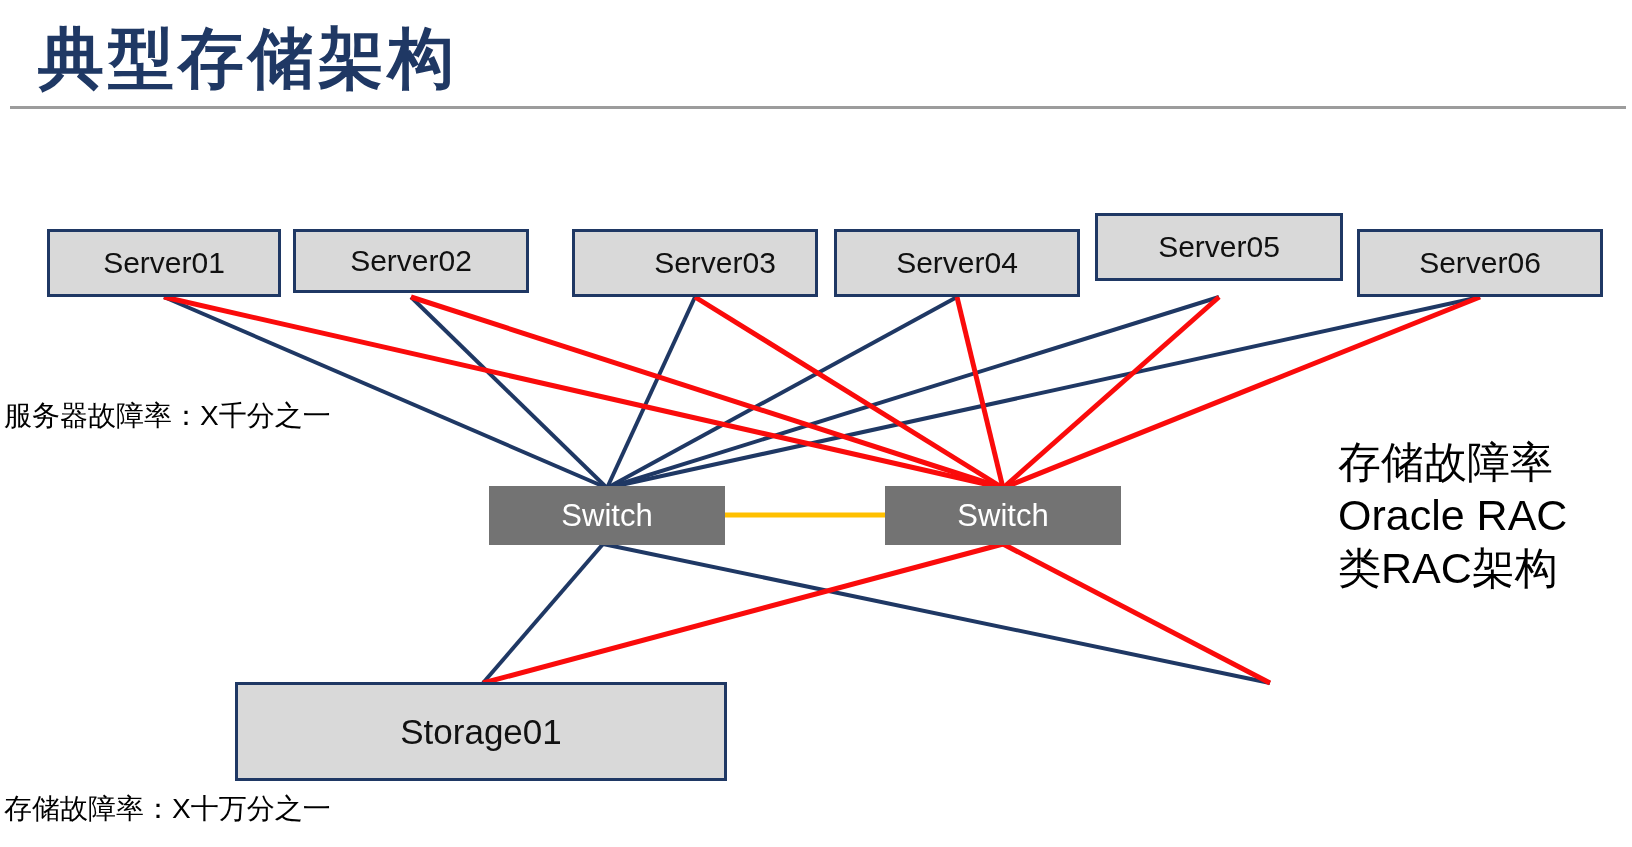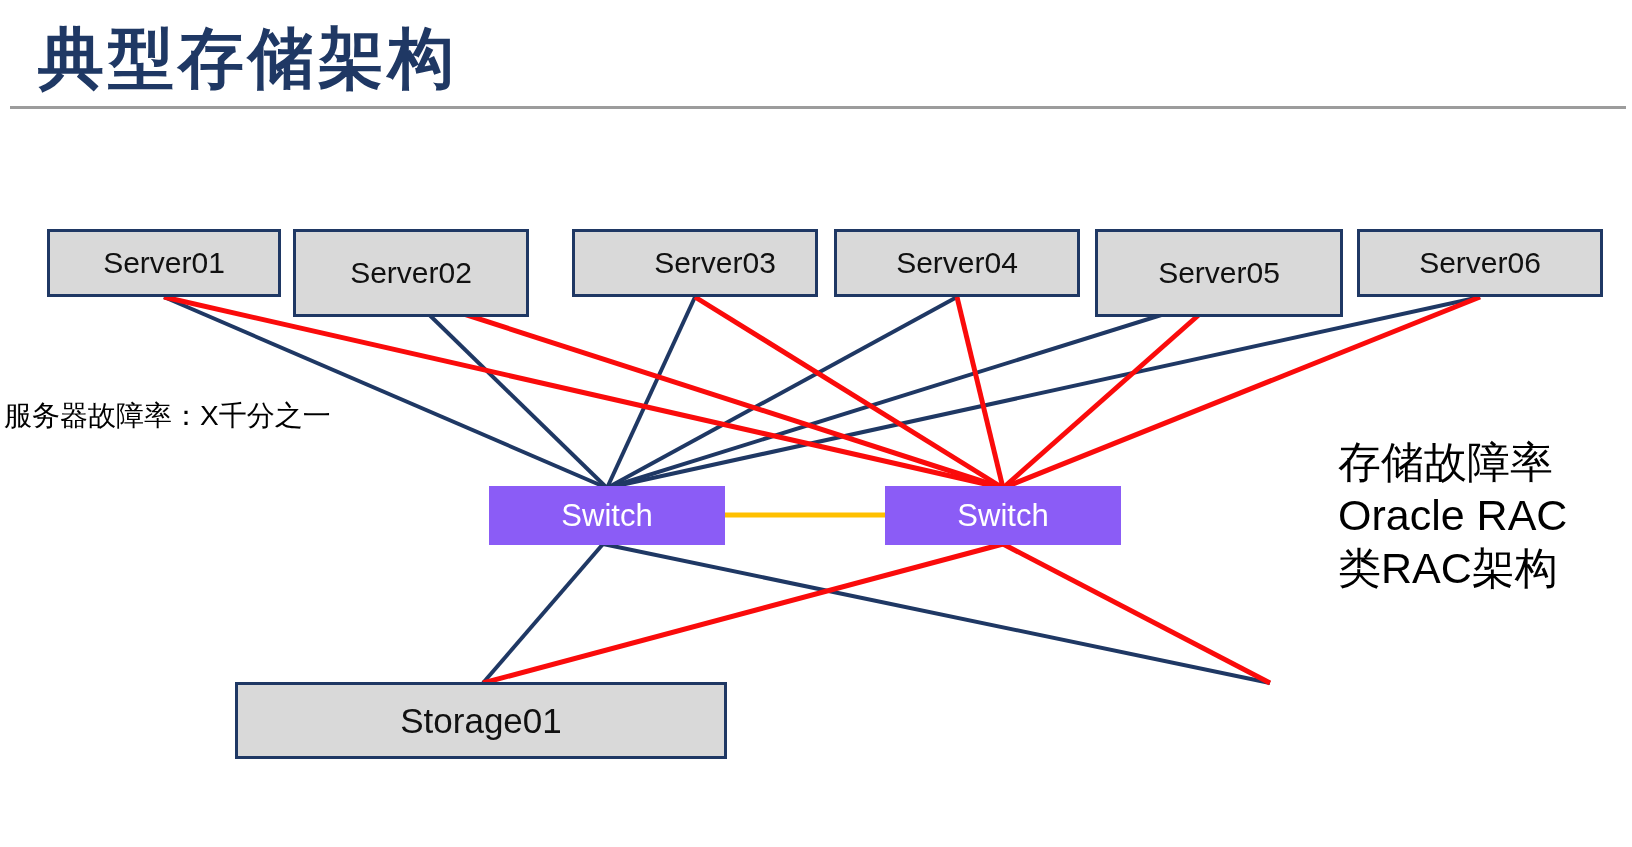--- a/index.html
+++ b/index.html
@@ -16,21 +16,21 @@
     position:absolute;left:10px;top:94px;width:1616px;height:3px;background:#9C9C9C;
   }
   .wires{position:absolute;left:0;top:0;z-index:1;}
   .node{
     position:absolute;z-index:2;display:flex;align-items:center;justify-content:center;
     box-sizing:border-box;white-space:nowrap;
   }
   .gray-box{background:#D9D9D9;border:3px solid #1F3864;color:#111111;}
   .server-box{font-size:30px;}
   .storage-box{font-size:35px;}
-  .switch-box{background:#8b5cf6;color:#ffffff;font-size:31px;}
+  .switch-box{background:#737373;color:#ffffff;font-size:31px;}
   .note{position:absolute;z-index:3;color:#000000;white-space:nowrap;}
   .rate-note{font-size:28px;left:4px;}
   .right-note{font-size:43px;line-height:53px;}
 </style>
 </head>
 <body>
 
 <div class="stage">
 
   <div class="title">典型存储架构</div>
@@ -52,48 +52,49 @@
       <line x1="957" y1="285" x2="1003" y2="476" stroke="#FA0B0B" stroke-width="5"></line>
       <line x1="1219" y1="285" x2="1003" y2="476" stroke="#FA0B0B" stroke-width="5"></line>
       <line x1="1480" y1="285" x2="1003" y2="476" stroke="#FA0B0B" stroke-width="5"></line>
       <line x1="1003" y1="532" x2="483" y2="671" stroke="#FA0B0B" stroke-width="5"></line>
       <line x1="1003" y1="532" x2="1270" y2="671" stroke="#FA0B0B" stroke-width="5"></line>
     </svg>
 
   <div class="node gray-box server-box" style="left:47px;top:217px;width:234px;height:68px;">
     <span>Server01</span>
   </div>
-  <div class="node gray-box server-box" style="left:293px;top:217px;width:236px;height:88px;">
+  <div class="node gray-box server-box" style="left:293px;top:217px;width:236px;height:64px;">
     <span>Server02</span>
   </div>
   <div class="node gray-box server-box" style="left:572px;top:217px;width:246px;height:68px;padding-left:40px;">
     <span>Server03</span>
   </div>
   <div class="node gray-box server-box" style="left:834px;top:217px;width:246px;height:68px;text-align:center;">
     <span>Server04</span>
   </div>
-  <div class="node gray-box server-box" style="left:1095px;top:217px;width:248px;height:88px;">
+  <div class="node gray-box server-box" style="left:1095px;top:201px;width:248px;height:68px;">
     <span>Server05</span>
   </div>
   <div class="node gray-box server-box" style="left:1357px;top:217px;width:246px;height:68px;">
     <span>Server06</span>
   </div>
 
   <div class="node switch-box" style="left:489px;top:474px;width:236px;height:59px;">
     <span>Switch</span>
   </div>
   <div class="node switch-box" style="left:885px;top:474px;width:236px;height:59px;">
     <span>Switch</span>
   </div>
 
-  <div class="node gray-box storage-box" style="left:235px;top:670px;width:492px;height:77px;">
+  <div class="node gray-box storage-box" style="left:235px;top:670px;width:492px;height:99px;">
     <span>Storage01</span>
   </div>
 
   <div class="note rate-note" style="top:385px;">服务器故障率：X千分之一</div>
+  <div class="note rate-note" style="top:778px;">存储故障率：X十万分之一</div>
 
   <div class="note right-note" style="left:1338px;top:424px;">
     <div>存储故障率</div>
     <div>Oracle RAC</div>
     <div>类RAC架构</div>
   </div>
 
 </div>
 
 </body></html>

